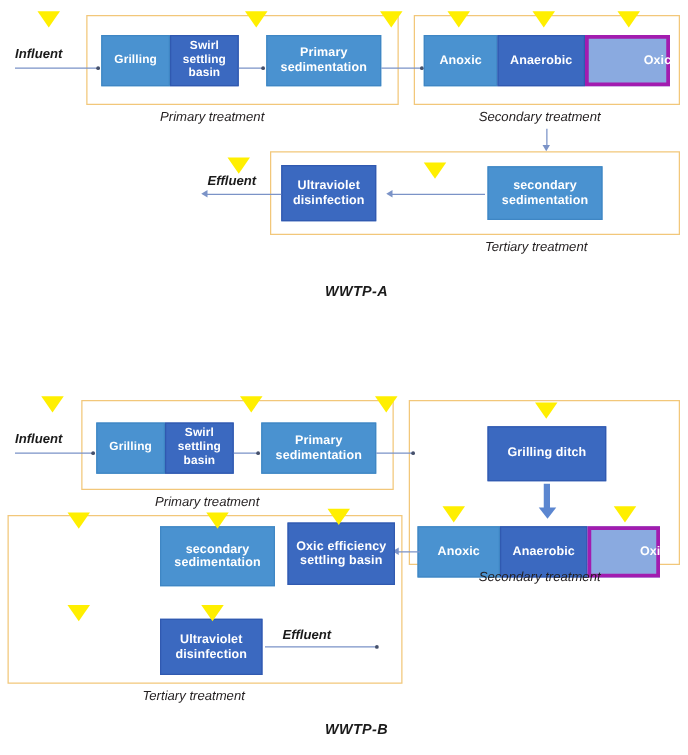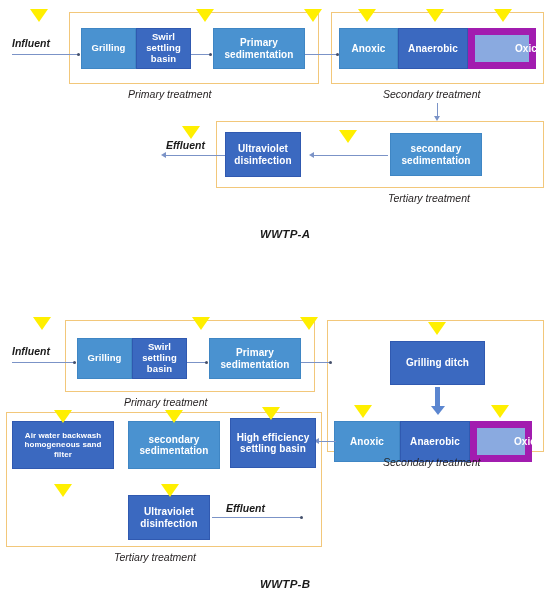--- a/index.html
+++ b/index.html
@@ -24,21 +24,21 @@
     display:flex;align-items:center;justify-content:center;
     text-align:center;
     color:#ffffff;
     font-weight:bold;
     line-height:1.14;
     letter-spacing:.1px;
     border:1px solid rgba(255,255,255,0);
   }
   .mid   {background:#4a92d0;border:1px solid #3f86c4;}
   .dark  {background:#3b69c0;border:1px solid #3059b0;}
-  .light {background:#8aaae0;border:7px solid #a21caf;padding-left:48px;}
+  .light {background:#8aaae0;border:3px solid #a21caf;padding-left:48px;}
   .box span{display:block;padding:0 2px;}
 
   
   .hline{position:absolute;height:1px;background:#7b93c7;}
   .vline{position:absolute;width:1px;background:#7b93c7;}
   .dot-r{position:absolute;width:3px;height:3px;background:#45506b;border-radius:50%;}
   .arrow-l{
     position:absolute;width:0;height:0;
     border-top:3px solid transparent;border-bottom:3px solid transparent;
     border-right:5px solid #7b93c7;
@@ -185,28 +185,25 @@
   </div>
   <div class="box light" style="left:470px;top:421px;width:58px;height:41px;font-size:10px;">
     <span>Oxic</span>
   </div>
 
   <div class="lab grp-cap" style="left:383px;top:456px;">Secondary treatment</div>
 
   <div class="hline" style="left:318px;top:441px;width:18px;"></div>
   <div class="arrow-l" style="left:314px;top:438px;"></div>
 
-  <div class="box dark" style="left:12px;top:421px;width:102px;height:48px;font-size:8px;">
-    <span>Air water backwash homogeneous sand filter</span>
-  </div>
   <div class="box mid" style="left:128px;top:421px;width:92px;height:48px;font-size:10px;">
     <span>secondary sedimentation</span>
   </div>
   <div class="box dark" style="left:230px;top:418px;width:86px;height:50px;font-size:10px;">
-    <span>High efficiency settling basin</span>
+    <span>Oxic efficiency settling basin</span>
   </div>
 
   <div class="box dark" style="left:128px;top:495px;width:82px;height:45px;font-size:10px;">
     <span>Ultraviolet disinfection</span>
   </div>
 
   <div class="hline" style="left:212px;top:517px;width:90px;"></div>
   <div class="dot-r" style="left:300px;top:515.5px;"></div>
   <div class="lab io" style="left:226px;top:502px;">Effluent</div>
 

